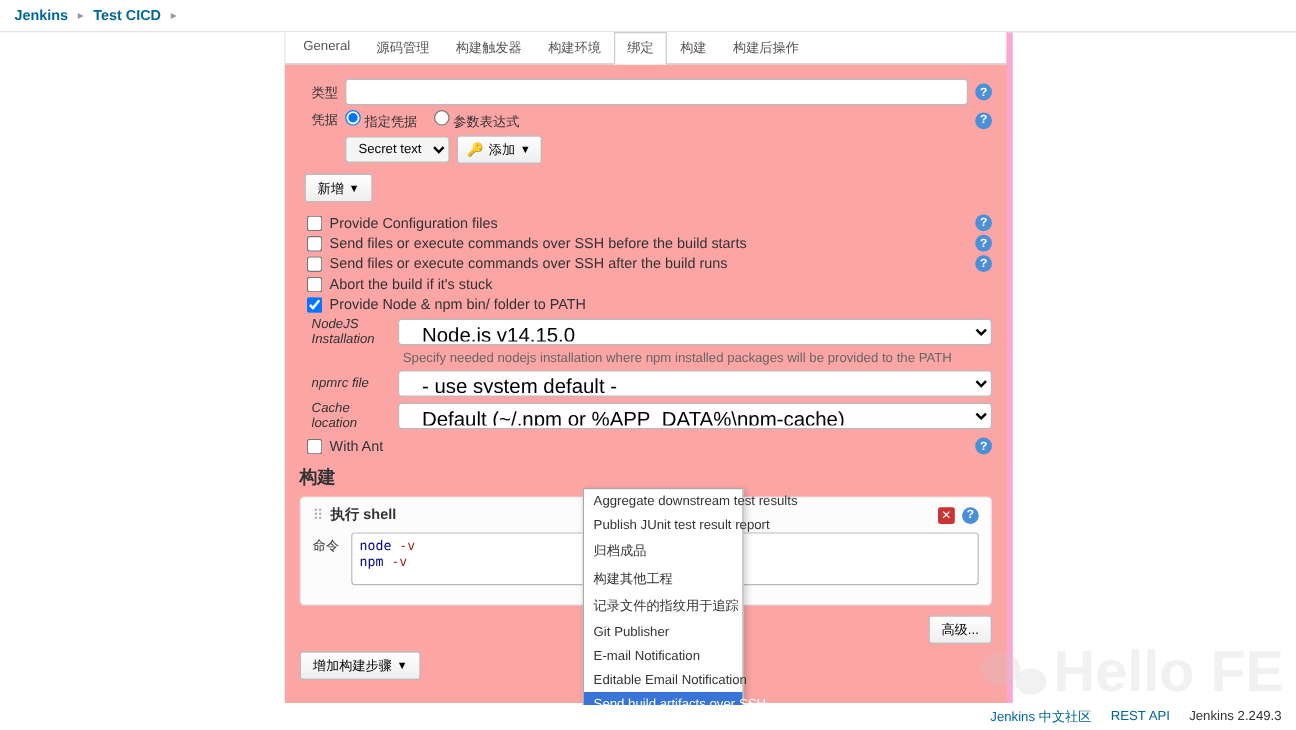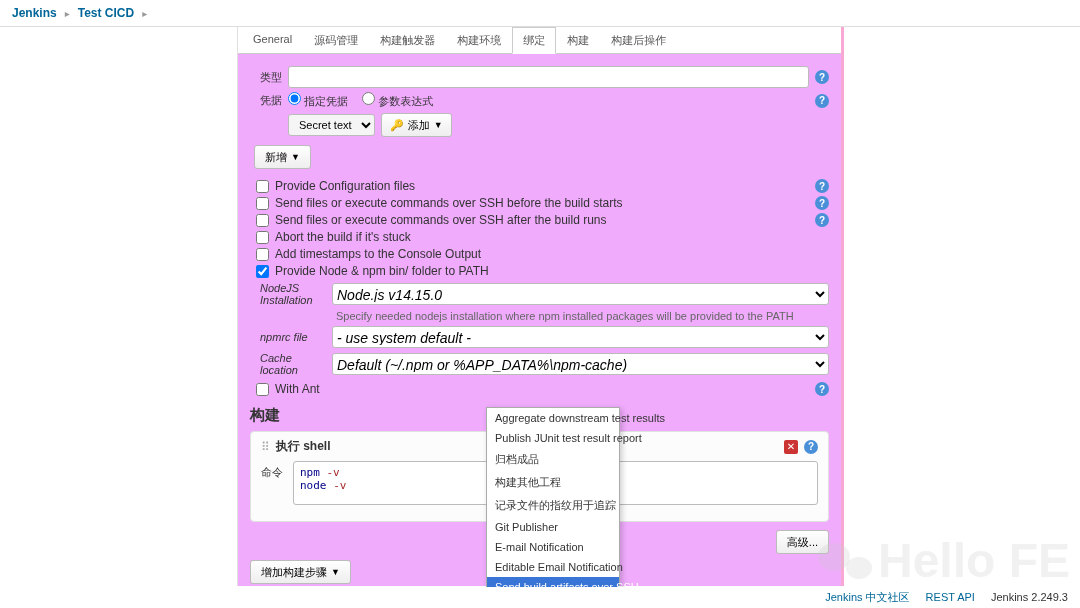--- a/index.html
+++ b/index.html
@@ -22,23 +22,23 @@
     }
     .breadcrumb a { color: #069; text-decoration: none; font-weight: bold; }
     .breadcrumb .sep { color: #999; font-size: 10px; }
     .main-area {
       display: flex;
       height: calc(100% - 48px);
     }
     .sidebar-gap { width: 237px; background: #fff; }
     .config-panel {
       flex: 1;
-      background: #f0abfc;
+      background: #fca5a5;
       border-left: 1px solid #e0e0e0;
-      border-right: 3px solid #f9a8d4;
+      border-right: 5px solid #f9a8d4;
       overflow-y: auto;
       position: relative;
     }
     .tabs {
       display: flex;
       border-bottom: 1px solid #ccc;
       padding: 0 4px;
       background: #fff;
     }
     .tabs .tab {
@@ -85,23 +85,22 @@
       margin: 3px 0; position: relative;
     }
     .checkbox-row input[type=checkbox] { margin: 0; }
     .checkbox-row .help-icon { position: absolute; right: 0; }
     .indent-section { padding-left: 6px; }
     .sub-form { margin-left: 4px; margin-top: 4px; }
     .sub-row { display: flex; align-items: center; margin: 4px 0; gap: 8px; }
     .sub-label { width: 64px; font-size: 11px; font-style: italic; }
     .sub-select {
       flex: 1; height: 22px; border: 1px solid #bbb;
-      border-radius: 3px; font-size: 14px; padding: 2px 0;
+      border-radius: 3px; font-size: 17px; padding: 2px 15px;
       background: #fff;
-      font-style: italic;
     }
     .hint-text {
       font-size: 11px; color: #666; margin: 4px 0 4px 76px;
     }
     .section-title {
       font-size: 15px; font-weight: bold; margin: 10px 0 6px 0;
     }
     .build-step {
       border: 1px solid #e0e0e0; border-radius: 4px;
       padding: 6px 10px 10px 10px; margin-bottom: 8px;
@@ -255,24 +254,20 @@
         <div class="checkbox-row">
           <input type="checkbox" style="">
           <span>Send files or execute commands over SSH after the build runs</span>
           <span class="help-icon">?</span>
         </div>
         <div class="checkbox-row">
           <input type="checkbox" style="">
           <span>Abort the build if it's stuck</span>
         </div>
         <div class="checkbox-row">
-          <input type="checkbox" style="">
-          <span>Add timestamps to the Console Output</span>
-        </div>
-        <div class="checkbox-row">
           <input type="checkbox" checked="" style="">
           <span>Provide Node &amp; npm bin/ folder to PATH</span>
         </div>
 
         <div class="sub-form">
           <div class="sub-row">
             <div class="sub-label">NodeJS Installation</div>
             <select class="sub-select">
               <option>Node.js v14.15.0</option>
             </select>
@@ -309,22 +304,22 @@
           </div>
           <div style="display:flex;align-items:center;gap:6px;">
             <span class="delete-badge">✕</span>
             <span class="help-icon">?</span>
           </div>
         </div>
         <div class="shell-row">
           <div class="shell-label">命令</div>
           <div style="flex:1;">
             <div class="shell-editor">
+              <div><span class="cmd">node</span> <span class="arg">-v</span></div>
               <div><span class="cmd">npm</span> <span class="arg">-v</span></div>
-              <div><span class="cmd">node</span> <span class="arg">-v</span></div>
             </div>
             <div class="resize-handle"></div>
           </div>
         </div>
       </div>
 
       <div class="advanced-btn-row">
         <button class="btn">高级...</button>
       </div>
 

